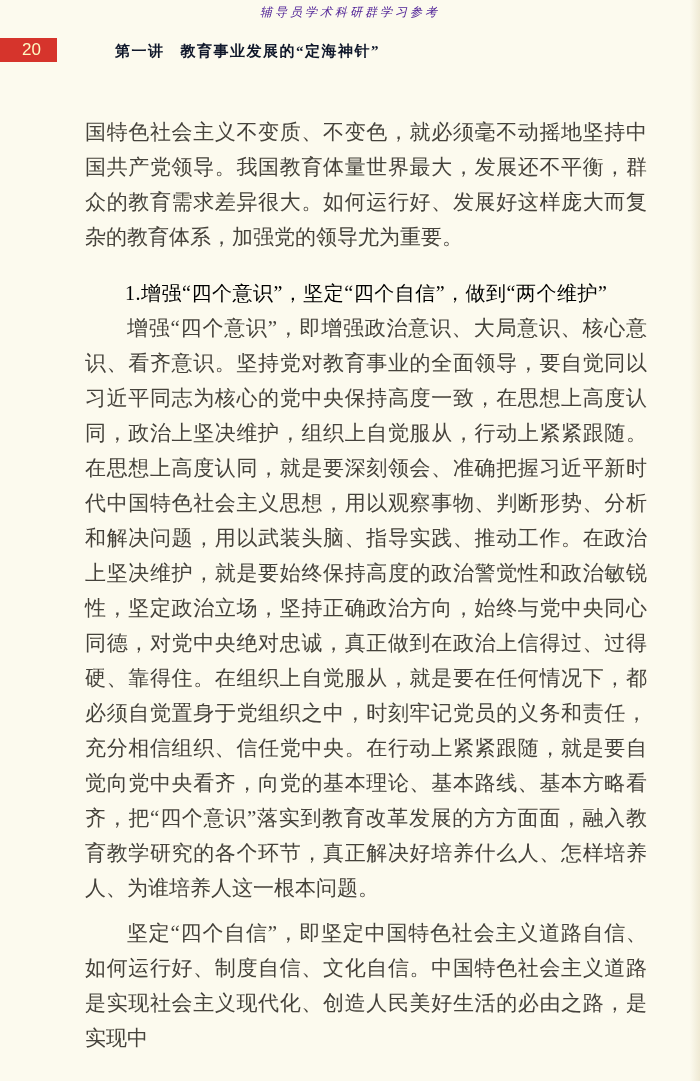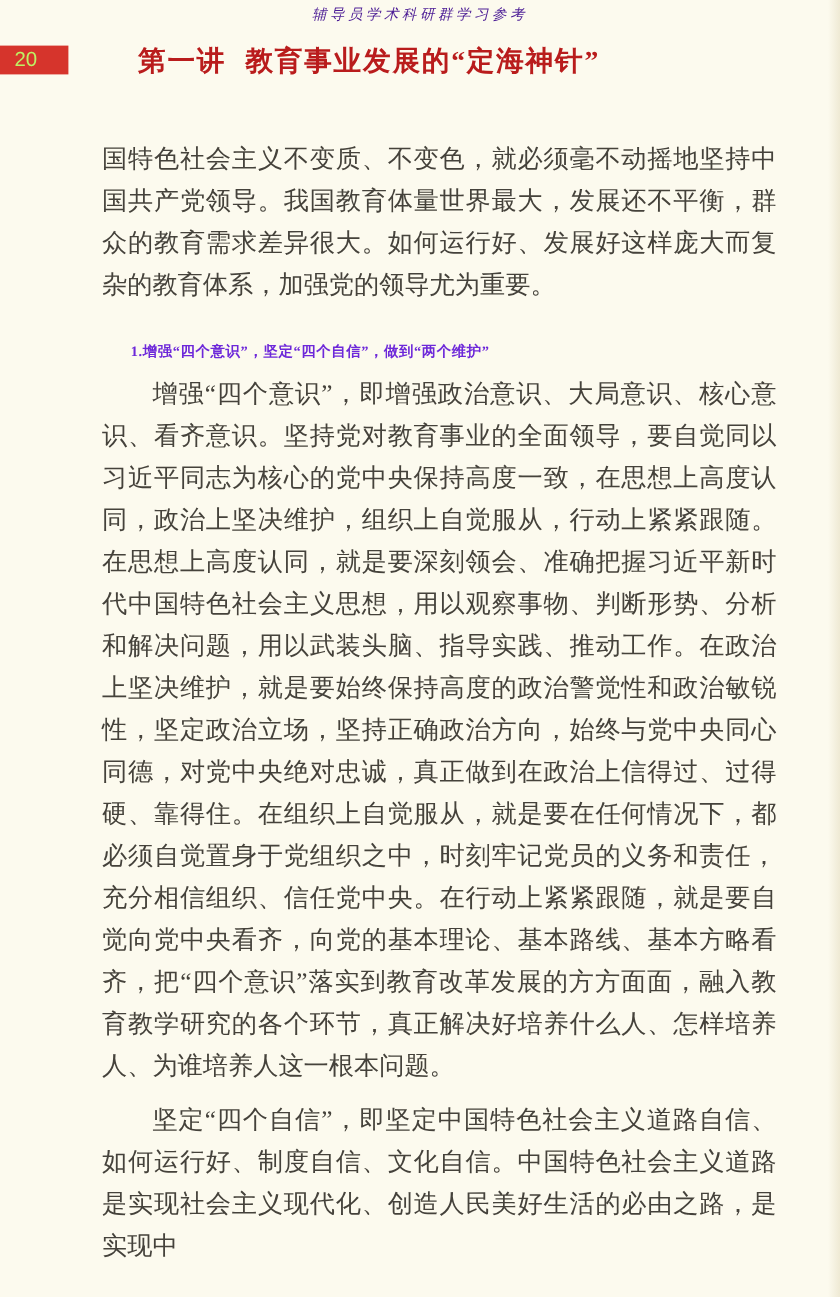--- a/index.html
+++ b/index.html
@@ -40,34 +40,34 @@
     width: 100%;
     height: 26px;
   }
   .page-badge {
     position: absolute;
     left: 0;
     top: 0;
     width: 57px;
     height: 24px;
     background: #d6342c;
-    color: #bef264;
+    color: #fef9c3;
     font-family: "Liberation Sans", "DejaVu Sans", sans-serif;
     font-size: 17px;
     line-height: 24px;
-    padding-left: 12px;
+    padding-left: 22px;
     box-sizing: border-box;
   }
   .chapter-header {
     position: absolute;
     left: 115px;
     top: 0;
-    color: #b91c1c;
+    color: #0f172a;
     font-weight: bold;
-    font-size: 23px;
+    font-size: 15px;
     line-height: 26px;
     letter-spacing: 1.5px;
     white-space: nowrap;
     font-family: Liberation Serif, serif;
   }
   .chapter-header .chapter-label {
     margin-right: 16px;
   }
   .body-column {
     position: absolute;
@@ -82,23 +82,23 @@
   }
   .body-column p {
     margin: 0;
   }
   .para-indent {
     text-indent: 2em;
   }
   .section-heading {
     margin: 21px 0 0 0;
     text-indent: 2em;
-    color: #6d28d9;
-    font-size: 12px;
-    font-weight: bold;
+    color: #000000;
+    font-size: 20px;
+    font-weight: normal;
     line-height: 35px;
     white-space: nowrap;
     letter-spacing: 0.5px;
   }
   .para-gap {
     margin-top: 10px !important;
   }
 </style>
 </head>
 <body>

